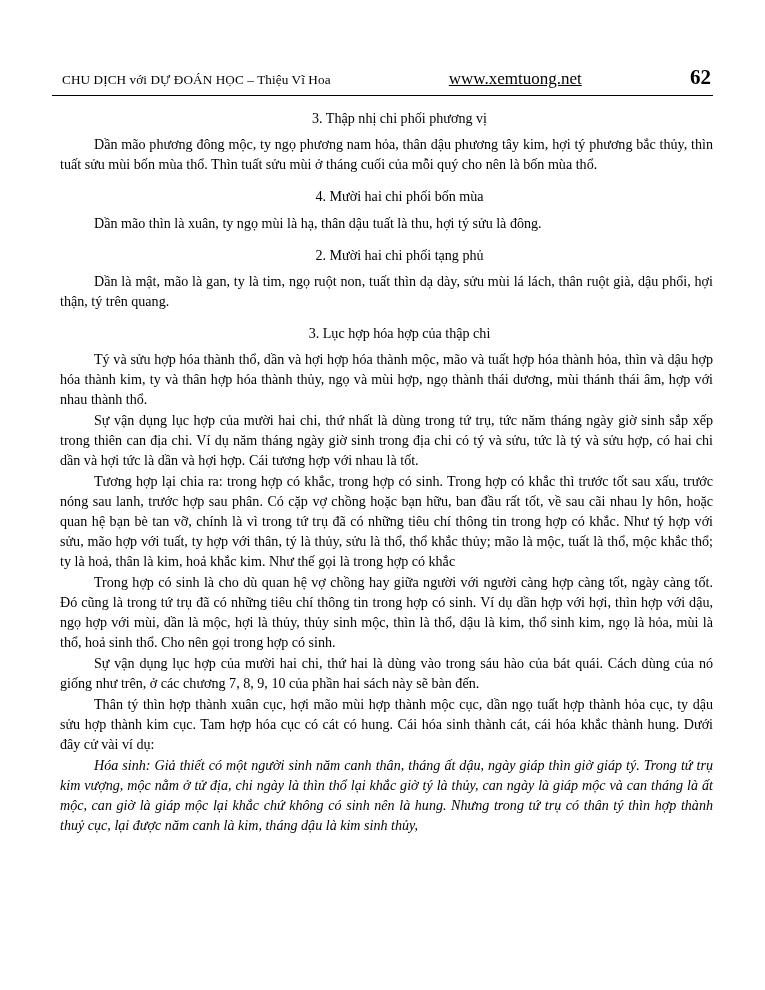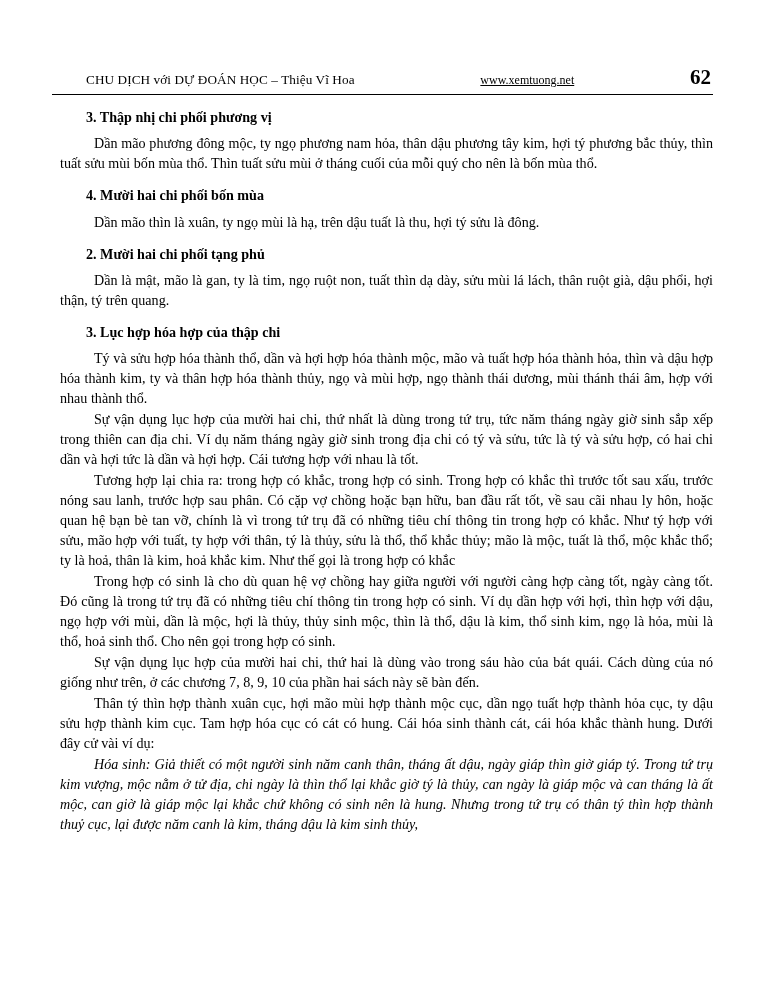--- a/index.html
+++ b/index.html
@@ -24,54 +24,53 @@
   .header {
     display: flex;
     align-items: baseline;
     justify-content: space-between;
     font-size: 13.2px;
     padding: 0 2px 0 10px;
   }
   .header-left {
     white-space: nowrap;
     letter-spacing: 0.1px;
-    margin-left: 24px;
   }
   .header-center {
     flex: 1;
     text-align: center;
     padding-left: 28px;
   }
   .header-center .url {
     text-decoration: underline;
-    font-size: 12px;
+    font-size: 17px;
   }
   .header-right {
     font-size: 21px;
     font-weight: bold;
     padding-left: 18px;
     line-height: 1;
     margin-top: 25px;
   }
   .rule {
     border: none;
     border-top: 1.1px solid #000;
     margin: 6px 0 10px 0;
   }
   .content {
     font-size: 14.1px;
     line-height: 1.42;
     text-align: justify;
   }
   h2.section {
     font-size: 14.1px;
-    font-weight: bold;
+    font-weight: normal;
     margin: 13px 0 7px 0;
     text-indent: 34px;
-    text-align: left;
+    text-align: center;
     line-height: 1.3;
   }
   p.para {
     margin: 0 0 1px 8px;
     text-indent: 34px;
     text-align: justify;
     hyphens: none;
   }
   .italic {
     font-style: italic;
@@ -91,21 +90,21 @@
   </div>
 
   <hr class="rule">
 
   <div class="content">
 
     <h2 class="section">3. Thập nhị chi phối phương vị</h2>
     <p class="para">Dần mão phương đông mộc, ty ngọ phương nam hỏa, thân dậu phương tây kim, hợi tý phương bắc thủy, thìn tuất sửu mùi bốn mùa thổ. Thìn tuất sửu mùi ở tháng cuối của mỗi quý cho nên là bốn mùa thổ.</p>
 
     <h2 class="section">4. Mười hai chi phối bốn mùa</h2>
-    <p class="para">Dần mão thìn là xuân, ty ngọ mùi là hạ, trên dậu tuất là thu, hợi tý sửu là đông.</p>
+    <p class="para">Dần mão thìn là xuân, ty ngọ mùi là hạ, thân dậu tuất là thu, hợi tý sửu là đông.</p>
 
     <h2 class="section">2. Mười hai chi phối tạng phủ</h2>
     <p class="para">Dần là mật, mão là gan, ty là tim, ngọ ruột non, tuất thìn dạ dày, sửu mùi lá lách, thân ruột già, dậu phổi, hợi thận, tý trên quang.</p>
 
     <h2 class="section">3. Lục hợp hóa hợp của thập chi</h2>
     <p class="para">Tý và sửu hợp hóa thành thổ, dần và hợi hợp hóa thành mộc, mão và tuất hợp hóa thành hỏa, thìn và dậu hợp hóa thành kim, ty và thân hợp hóa thành thủy, ngọ và mùi hợp, ngọ thành thái dương, mùi thánh thái âm, hợp với nhau thành thổ.</p>
     <p class="para">Sự vận dụng lục hợp của mười hai chi, thứ nhất là dùng trong tứ trụ, tức năm tháng ngày giờ sinh sắp xếp trong thiên can địa chi. Ví dụ năm tháng ngày giờ sinh trong địa chi có tý và sửu, tức là tý và sửu hợp, có hai chi dần và hợi tức là dần và hợi hợp. Cái tương hợp với nhau là tốt.</p>
     <p class="para">Tương hợp lại chia ra: trong hợp có khắc, trong hợp có sinh.  Trong hợp có khắc thì trước tốt sau xấu, trước nóng sau lanh, trước hợp sau phân. Có cặp vợ chồng hoặc bạn hữu, ban đầu rất tốt, về sau cãi nhau ly hôn, hoặc quan hệ bạn bè tan vỡ, chính là vì trong tứ trụ đã có những tiêu chí thông tin trong hợp có khắc. Như tý hợp với sửu, mão hợp với tuất, ty hợp với thân, tý là thủy, sửu là thổ, thổ khắc thủy; mão là mộc, tuất là thổ, mộc khắc thổ; ty là hoả, thân là kim, hoả khắc kim. Như thế gọi là trong hợp có khắc</p>
     <p class="para">Trong hợp có sinh là cho dù quan hệ vợ chồng hay giữa người với người càng hợp càng tốt, ngày càng tốt. Đó cũng là trong tứ trụ đã có những tiêu chí thông tin trong hợp có sinh. Ví dụ dần hợp với hợi, thìn hợp với dậu, ngọ hợp với mùi, dần là mộc, hợi là thủy, thủy sinh mộc, thìn là thổ, dậu là kim, thổ sinh kim, ngọ là hỏa, mùi là thổ, hoả sinh thổ. Cho nên gọi trong hợp có sinh.</p>
     <p class="para">Sự vận dụng lục hợp của mười hai chi, thứ hai là dùng vào trong sáu hào của bát quái. Cách dùng của nó giống như trên, ở các chương 7, 8, 9, 10 của phần hai sách này sẽ bàn đến.</p>

